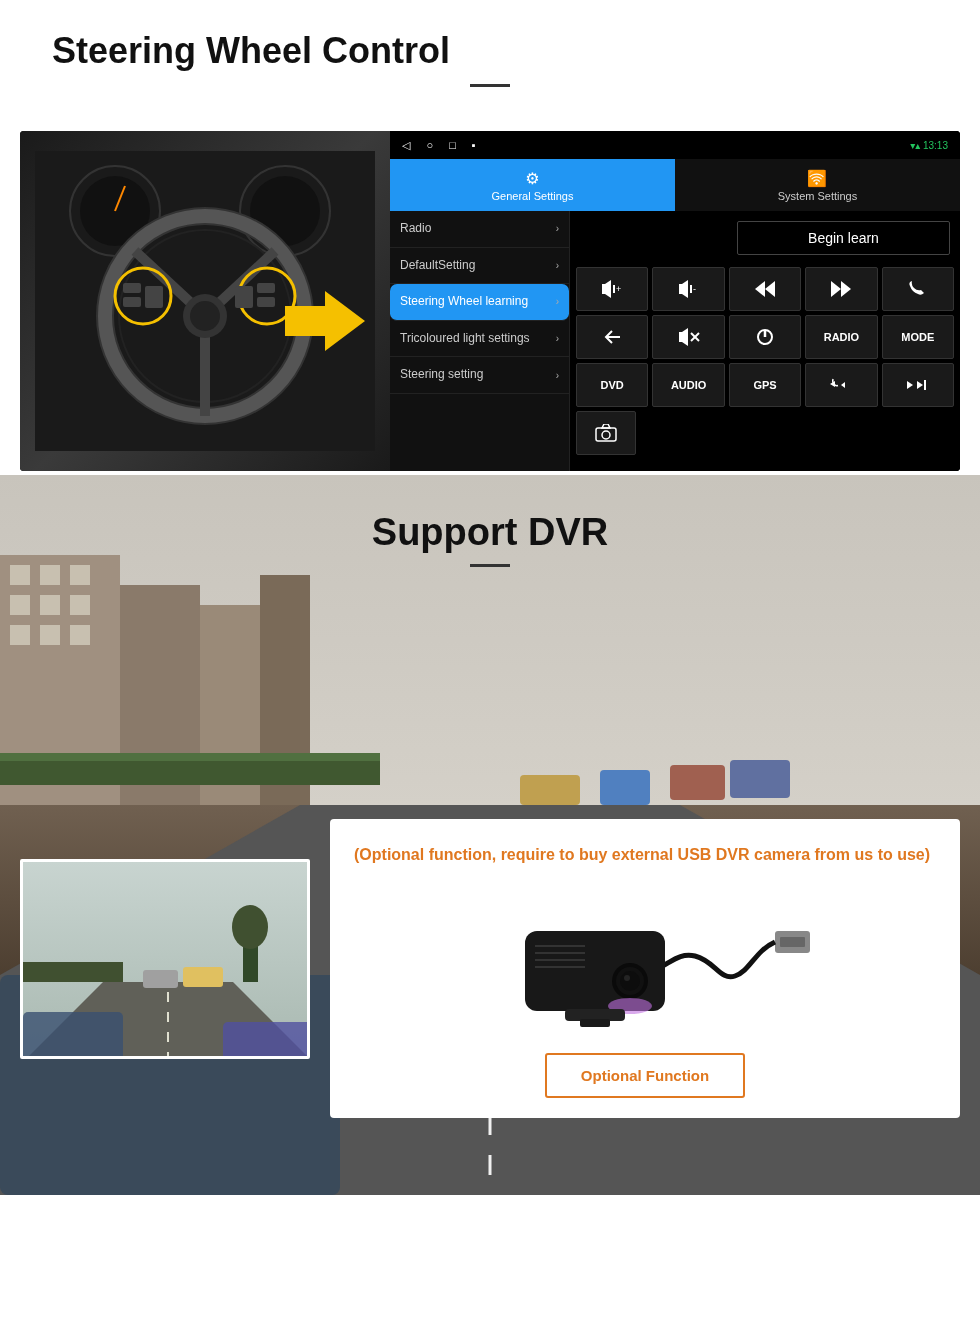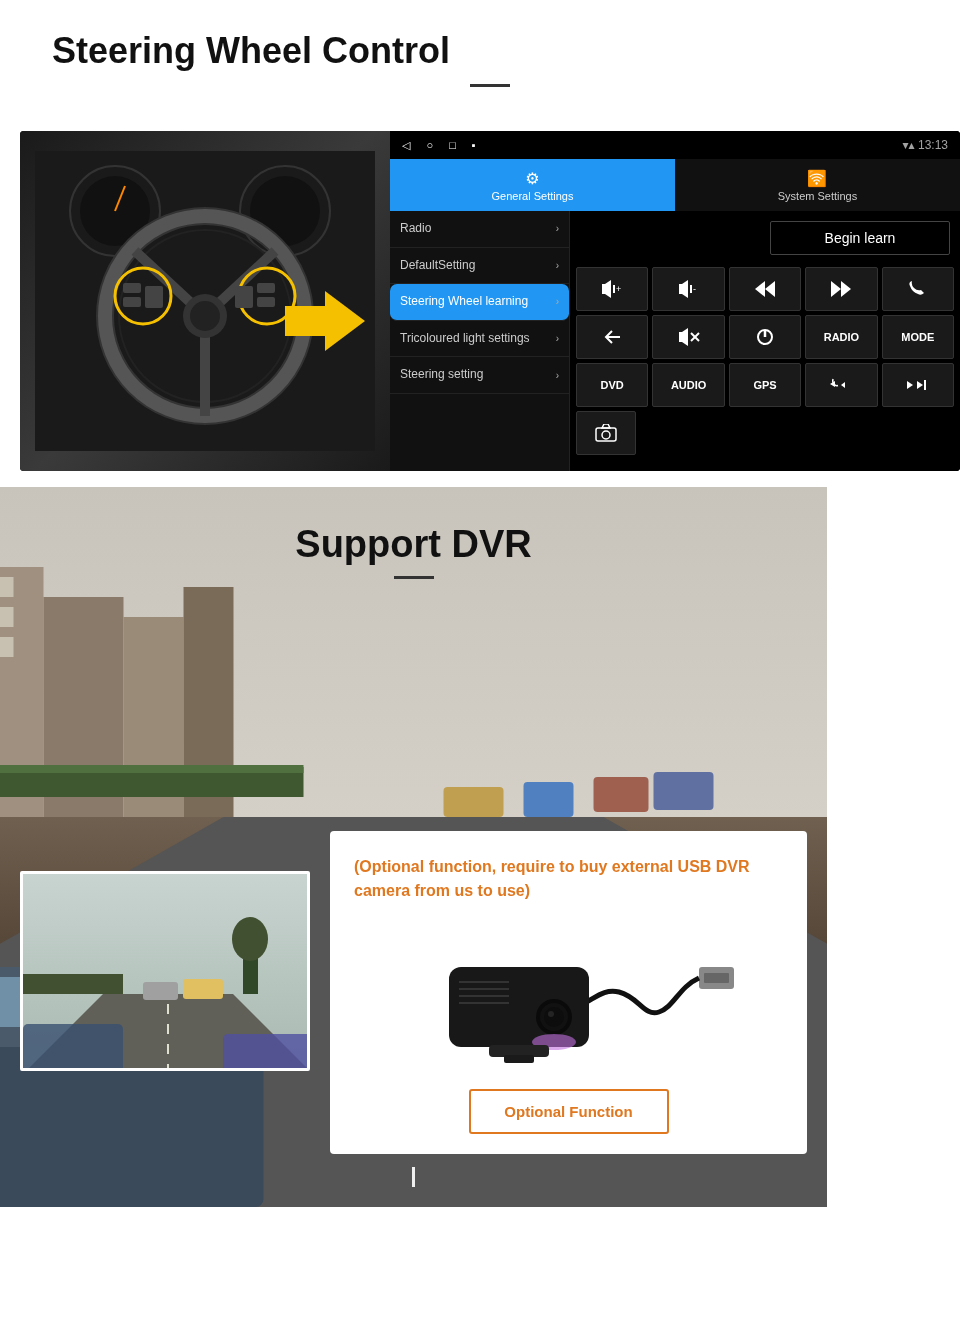--- a/index.html
+++ b/index.html
@@ -82,22 +82,22 @@
       justify-content: space-between;
       padding: 0 12px;
     }
     .statusbar-left {
       display: flex;
       gap: 16px;
       color: #fff;
       font-size: 12px;
     }
     .statusbar-right {
-      color: #a3a3a3;
-      font-size: 12px;
+      color: #22c55e;
+      font-size: 10px;
     }
     .nav-icon {
       color: #fff;
       font-size: 11px;
     }
 
     .android-tabs {
       display: flex;
       height: 52px;
     }
@@ -167,21 +167,21 @@
       padding: 4px 4px 8px;
     }
     .begin-learn-btn {
       background: #000;
       border: 1px solid #444;
       color: #fff;
       padding: 8px 24px;
       font-size: 14px;
       border-radius: 2px;
       cursor: pointer;
-      width: 180px;
+      width: 213px;
       text-align: center;
     }
 
     .control-grid {
       display: flex;
       flex-direction: column;
       gap: 4px;
     }
     .control-row {
       display: flex;
@@ -198,22 +198,22 @@
       justify-content: center;
       font-size: 13px;
       border-radius: 2px;
       cursor: pointer;
     }
     .ctrl-btn.text-btn { font-size: 11px; font-weight: bold; }
 
     
     .dvr-section {
       position: relative;
-      margin-top: 16px;
-      width: 827px;
+      margin-top: 4px;
+      width: 980px;
       min-height: 720px;
       overflow: hidden;
     }
 
     .dvr-header {
       position: relative;
       z-index: 10;
       text-align: center;
       padding: 36px 40px 12px;
     }

